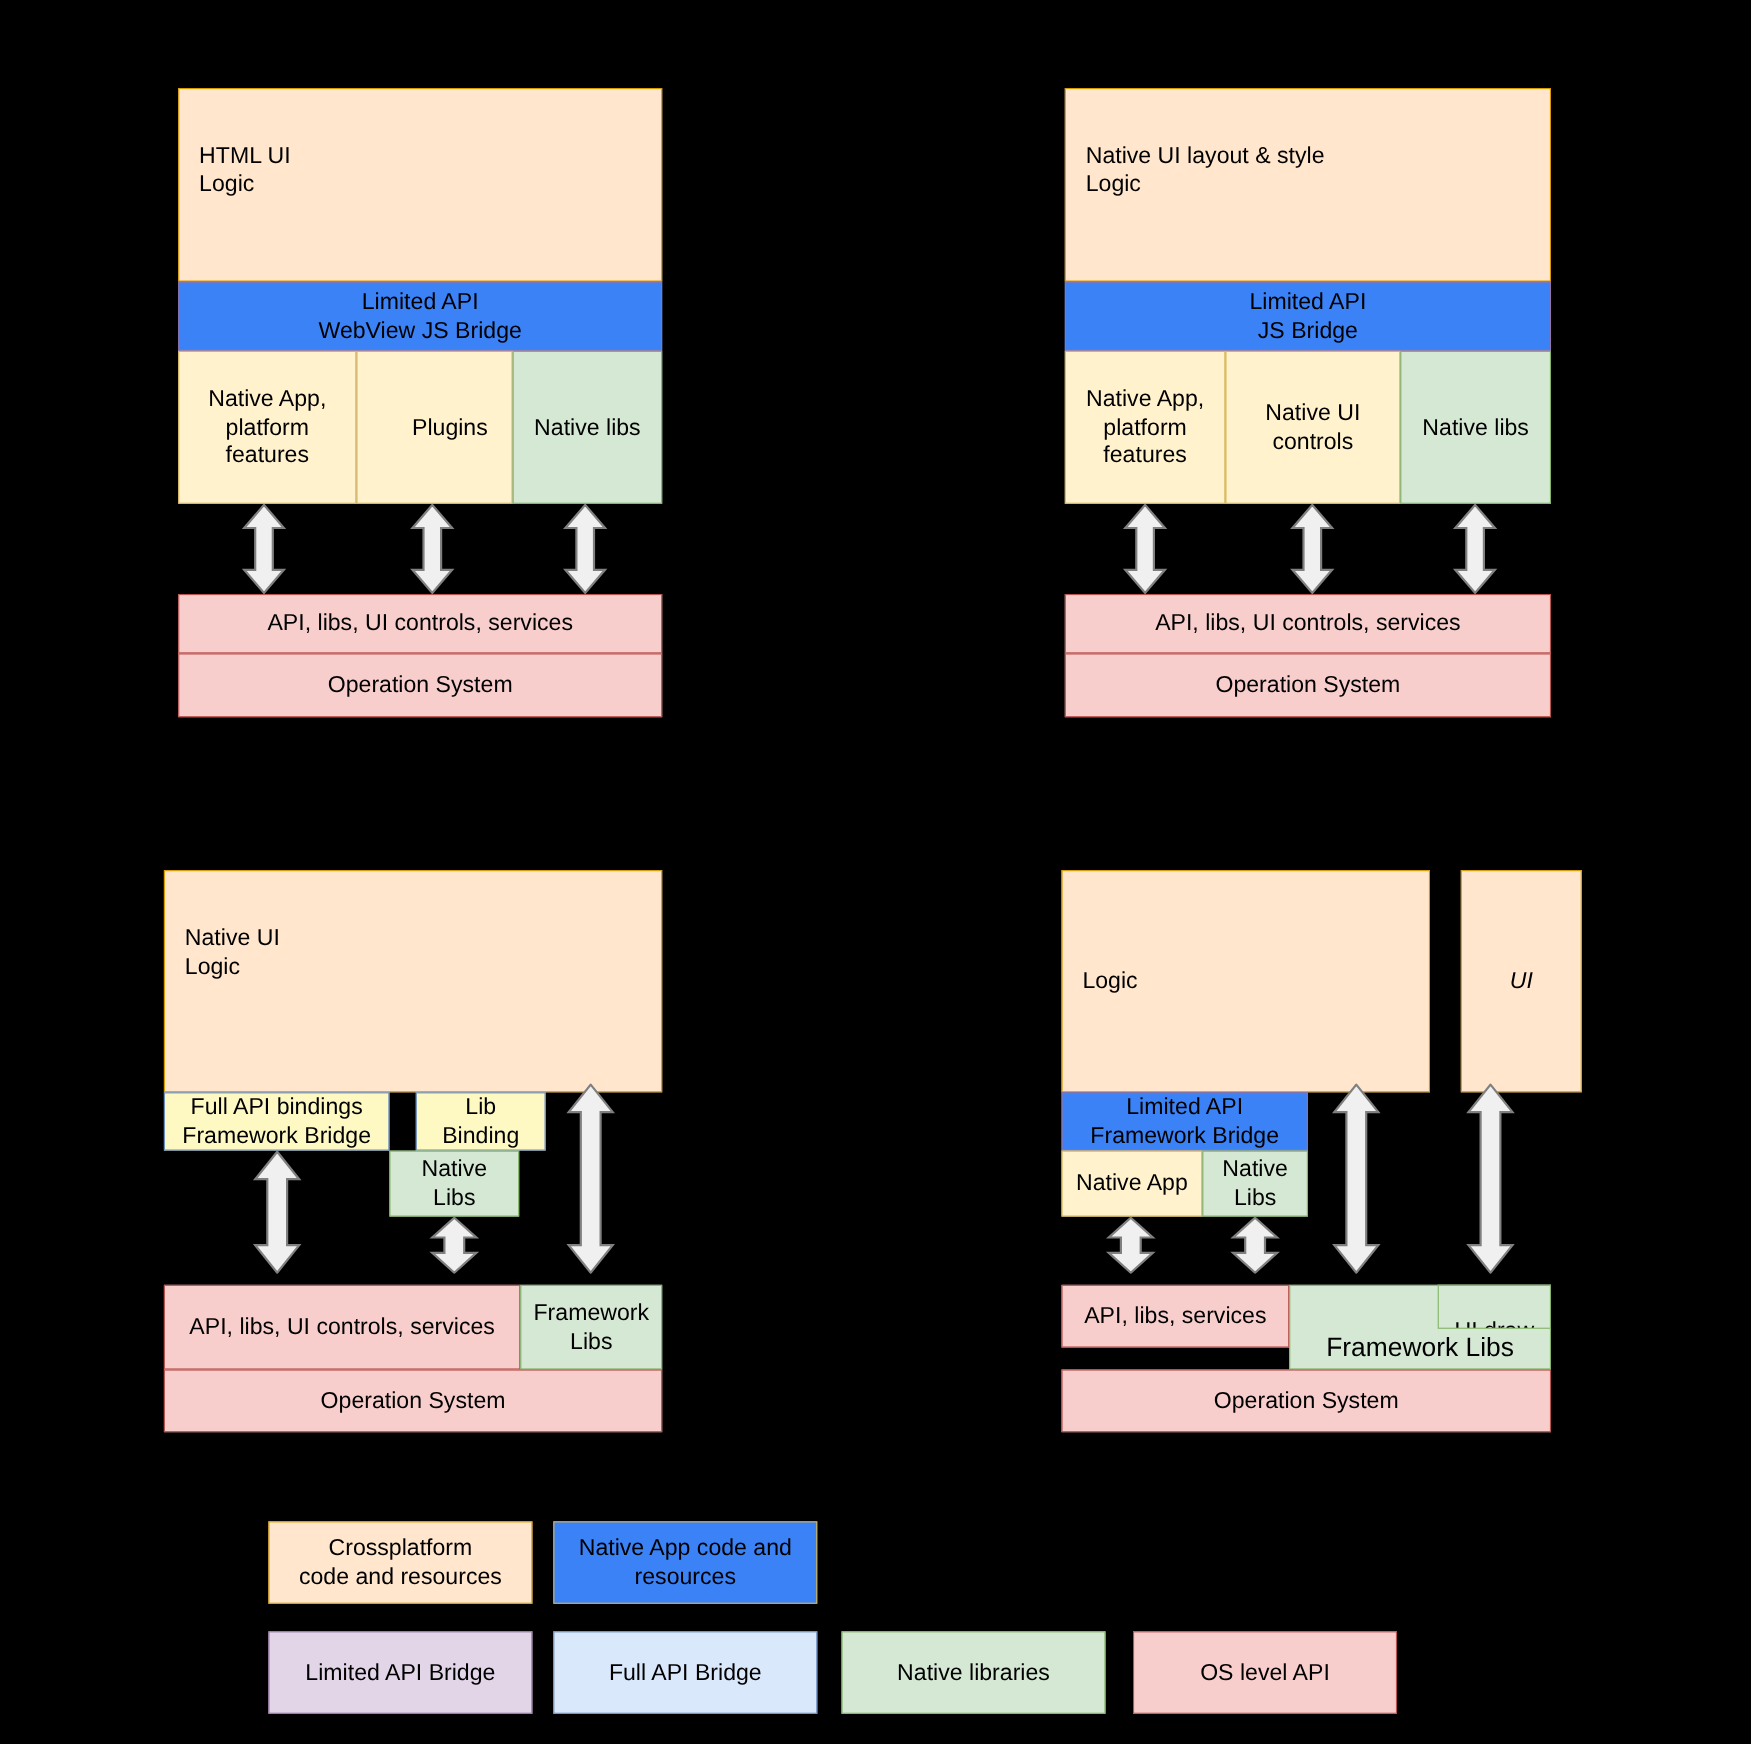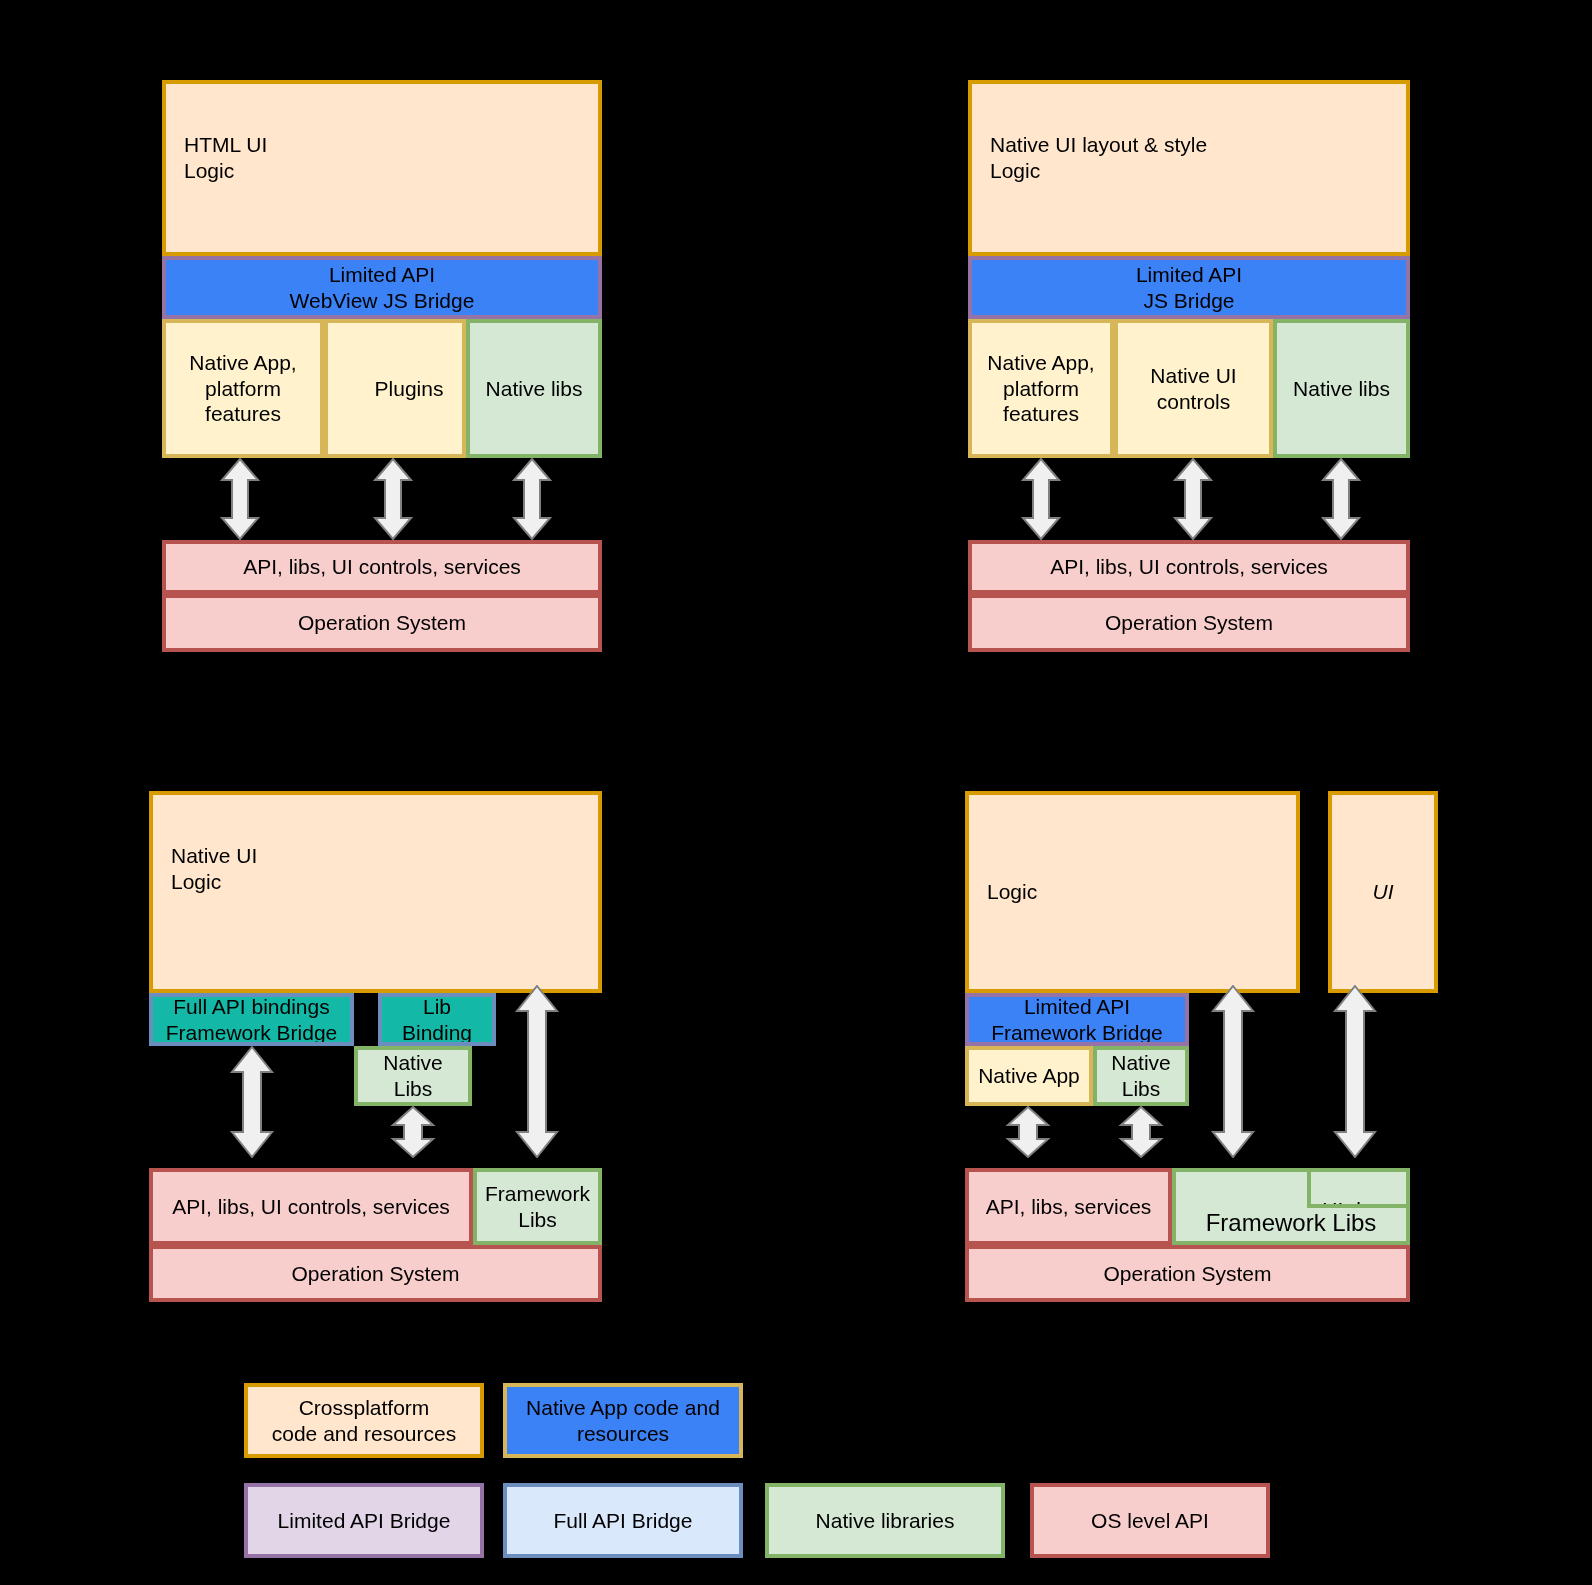--- a/index.html
+++ b/index.html
@@ -11,35 +11,35 @@
     font-family: "Liberation Sans", sans-serif;
   }
   #stage {
     position: relative;
     width: 1592px;
     height: 1585px;
     background: #000000;
   }
   .box {
     position: absolute;
-    border: 4px solid #8b5cf6;
+    border: 1px solid #8b5cf6;
     display: flex;
     font-size: 21px;
     color: #000000;
     line-height: 1.22;
     overflow: hidden;
   }
   .box > .txt { width: 100%; }
   
   .f-orange  { background: #FFE6CC; border-color: #D79B00; }
   .f-purple  { background: #3b82f6; border-color: #9673A6; }
   .f-yellow  { background: #FFF2CC; border-color: #D6B656; }
   .f-green   { background: #D5E8D4; border-color: #82B366; }
   .f-pink    { background: #F8CECC; border-color: #B85450; }
-  .f-blue    { background: #14b8a6; border-color: #6C8EBF; }
+  .f-blue    { background: #fef9c3; border-color: #6C8EBF; }
 
   
   .a-cc { align-items: center; justify-content: center; text-align: center; }
   .a-lt { align-items: flex-start; justify-content: flex-start; text-align: left; }
   .a-lc { align-items: center; justify-content: flex-start; text-align: left; }
   .pad-lt { padding: 48px 0 0 18px; }
   .pad-l  { padding-left: 18px; }
 
   
   .arrow { position: absolute; }
@@ -219,21 +219,21 @@
     <svg width="48" height="173" viewBox="0 0 48 173">
         <path d="M24 1 L44 26 L33 26 L33 147 L44 147 L24 172 L4 147 L15 147 L15 26 L4 26 Z" fill="#F0F0F0" stroke="#808080" stroke-width="2"></path>
       </svg>
   </div>
   <div class="arrow" style="left:1331px; top:985px; width:48px; height:173px;">
     <svg width="48" height="173" viewBox="0 0 48 173">
         <path d="M24 1 L44 26 L33 26 L33 147 L44 147 L24 172 L4 147 L15 147 L15 26 L4 26 Z" fill="#F0F0F0" stroke="#808080" stroke-width="2"></path>
       </svg>
   </div>
 
-  <div class="box f-pink a-cc" style="left:965px; top:1168px; width:207px; height:77px;">
+  <div class="box f-pink a-cc" style="left:965px; top:1168px; width:207px; height:57px;">
     <span class="txt" style="white-space: pre-line;">API, libs, services</span>
   </div>
   <div class="box f-green" style="left:1172px; top:1168px; width:238px; height:77px; align-items:flex-end; justify-content:center;">
     <span class="txt" style="text-align: center; font-size: 24px; padding-bottom: 4px; white-space: pre-line;">Framework Libs</span>
   </div>
   <div class="box f-green a-cc" style="left:1307px; top:1168px; width:103px; height:40px;">
     <span class="txt" style="white-space: pre-line; margin-top: 44px;">UI draw</span>
   </div>
   <div class="box f-pink a-cc" style="left:965px; top:1245px; width:445px; height:57px;">
     <span class="txt" style="white-space: pre-line;">Operation System</span>

